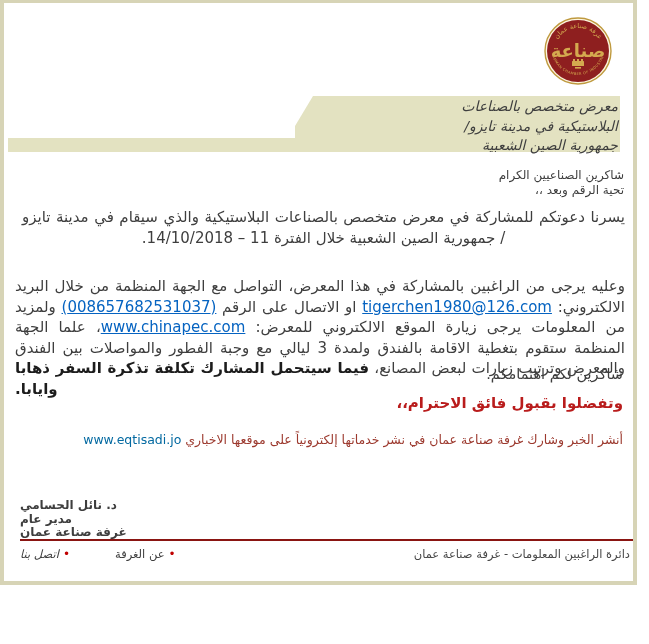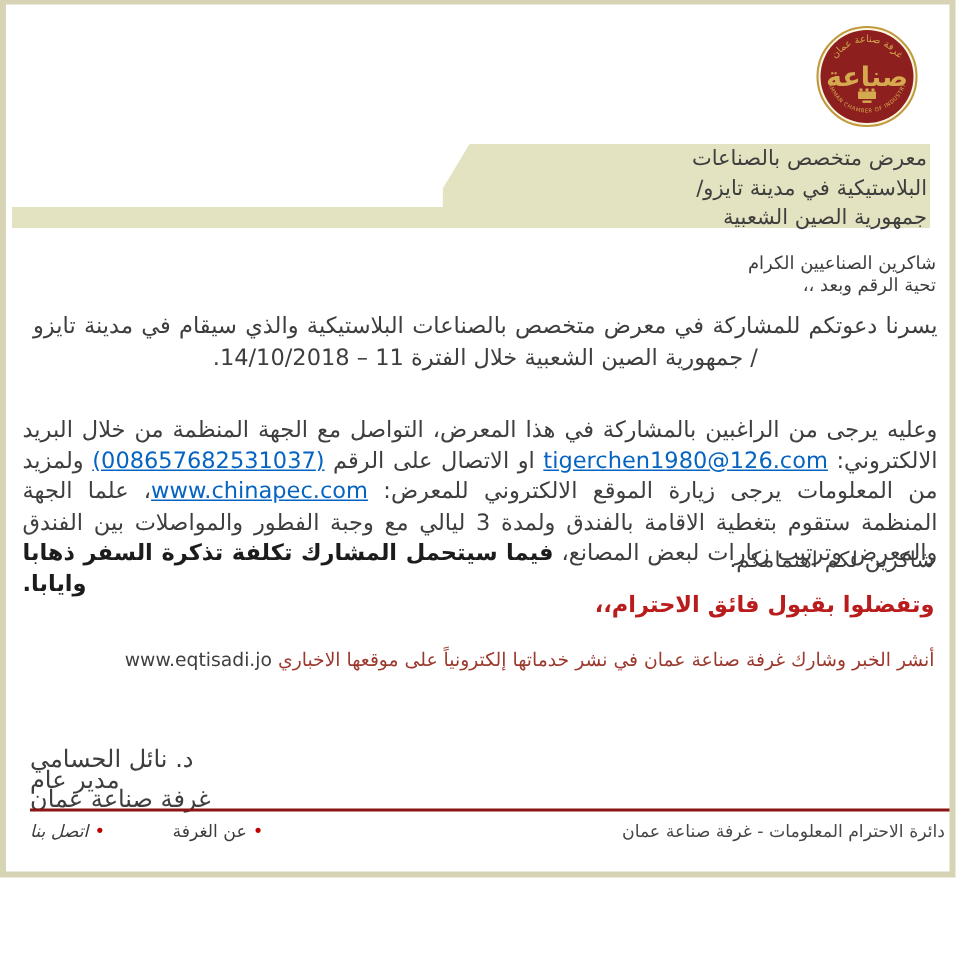--- a/index.html
+++ b/index.html
@@ -11,44 +11,44 @@
          border:4px solid #d7d4b6;border-top-width:3px;background:#ffffff;}
 
   
   .logo{position:absolute;left:544px;top:17px;width:68px;height:68px;}
 
   
   .title-bg-a{position:absolute;left:295px;top:96px;width:325px;height:42px;background:#e3e2c1;
               clip-path:polygon(18px 0,100% 0,100% 100%,0 100%,0 30px);}
   .title-bg-b{position:absolute;left:8px;top:138px;width:612px;height:14px;background:#e3e2c1;}
   .title-text{position:absolute;left:295px;top:97px;width:323px;direction:rtl;text-align:right;
-              font-size:14px;line-height:19.5px;color:#3e3e3e;padding-right:18px;}
+              font-size:14px;line-height:19.5px;color:#3e3e3e;padding-right:18px;font-style:italic;}
 
   .greeting{position:absolute;right:25px;top:168px;direction:rtl;text-align:right;
             font-size:12px;line-height:15px;color:#3e3e3e;}
 
   .p1{position:absolute;left:22px;top:207px;width:603px;direction:rtl;
       text-align:justify;text-align-last:center;font-size:15px;line-height:21px;color:#3e3e3e;}
 
   .p2{position:absolute;left:15px;top:261px;width:610px;direction:rtl;
       text-align:justify;text-align-last:left;font-size:15px;line-height:20.5px;color:#3e3e3e;margin-top:15px;}
   .p2 b{color:#1c1c1c;}
 
   .link{color:#0563c1;text-decoration:underline;cursor:pointer;}
 
   .thanks{position:absolute;right:26px;top:366px;direction:rtl;font-size:14.5px;color:#3e3e3e;}
   .closing{position:absolute;right:26px;top:394px;direction:rtl;font-size:15px;
            font-weight:bold;color:#b91c1c;}
 
   .promo{position:absolute;right:26px;top:432px;direction:rtl;text-align:right;
          font-size:12.5px;color:#9c392e;}
-  .promo .promo-url{color:#404040;text-decoration:none;cursor:pointer;margin-top:20px;}
+  .promo .promo-url{color:#0369a1;text-decoration:none;cursor:pointer;margin-top:20px;}
 
   .signature{position:absolute;left:20px;top:499px;direction:rtl;text-align:left;
-             font-size:16px;line-height:13.5px;color:#3e3e3e;}
+             font-size:12px;line-height:13.5px;color:#3e3e3e;font-weight:bold;}
 
   .divider{position:absolute;left:20px;top:539px;width:613px;height:2px;background:#8a1512;}
 
   .footer-item{position:absolute;top:547px;direction:rtl;font-size:11.5px;color:#3e3e3e;
                white-space:nowrap;cursor:pointer;}
   .footer-item .bullet{color:#c00000;margin-left:4px;font-size:12px;}
   .footer-dept{position:absolute;right:19px;top:547px;direction:rtl;font-size:11.5px;color:#474747;
                white-space:nowrap;}
   .footer-contact{left:20px;font-style:italic;}
   .footer-about{left:115px;}
@@ -111,15 +111,15 @@
     <div>مدير عام</div>
     <div>غرفة صناعة عمان</div>
   </div>
 
   <div class="divider"></div>
 
   <div class="footer-item footer-contact"><span class="bullet">•</span><span>اتصل بنا</span></div>
 
   <div class="footer-item footer-about"><span class="bullet">•</span><span>عن الغرفة</span></div>
 
-  <div class="footer-dept">دائرة الاحترام المعلومات - غرفة صناعة عمان</div>
+  <div class="footer-dept">دائرة الراغبين المعلومات - غرفة صناعة عمان</div>
 
 </div>
 
 </body></html>

